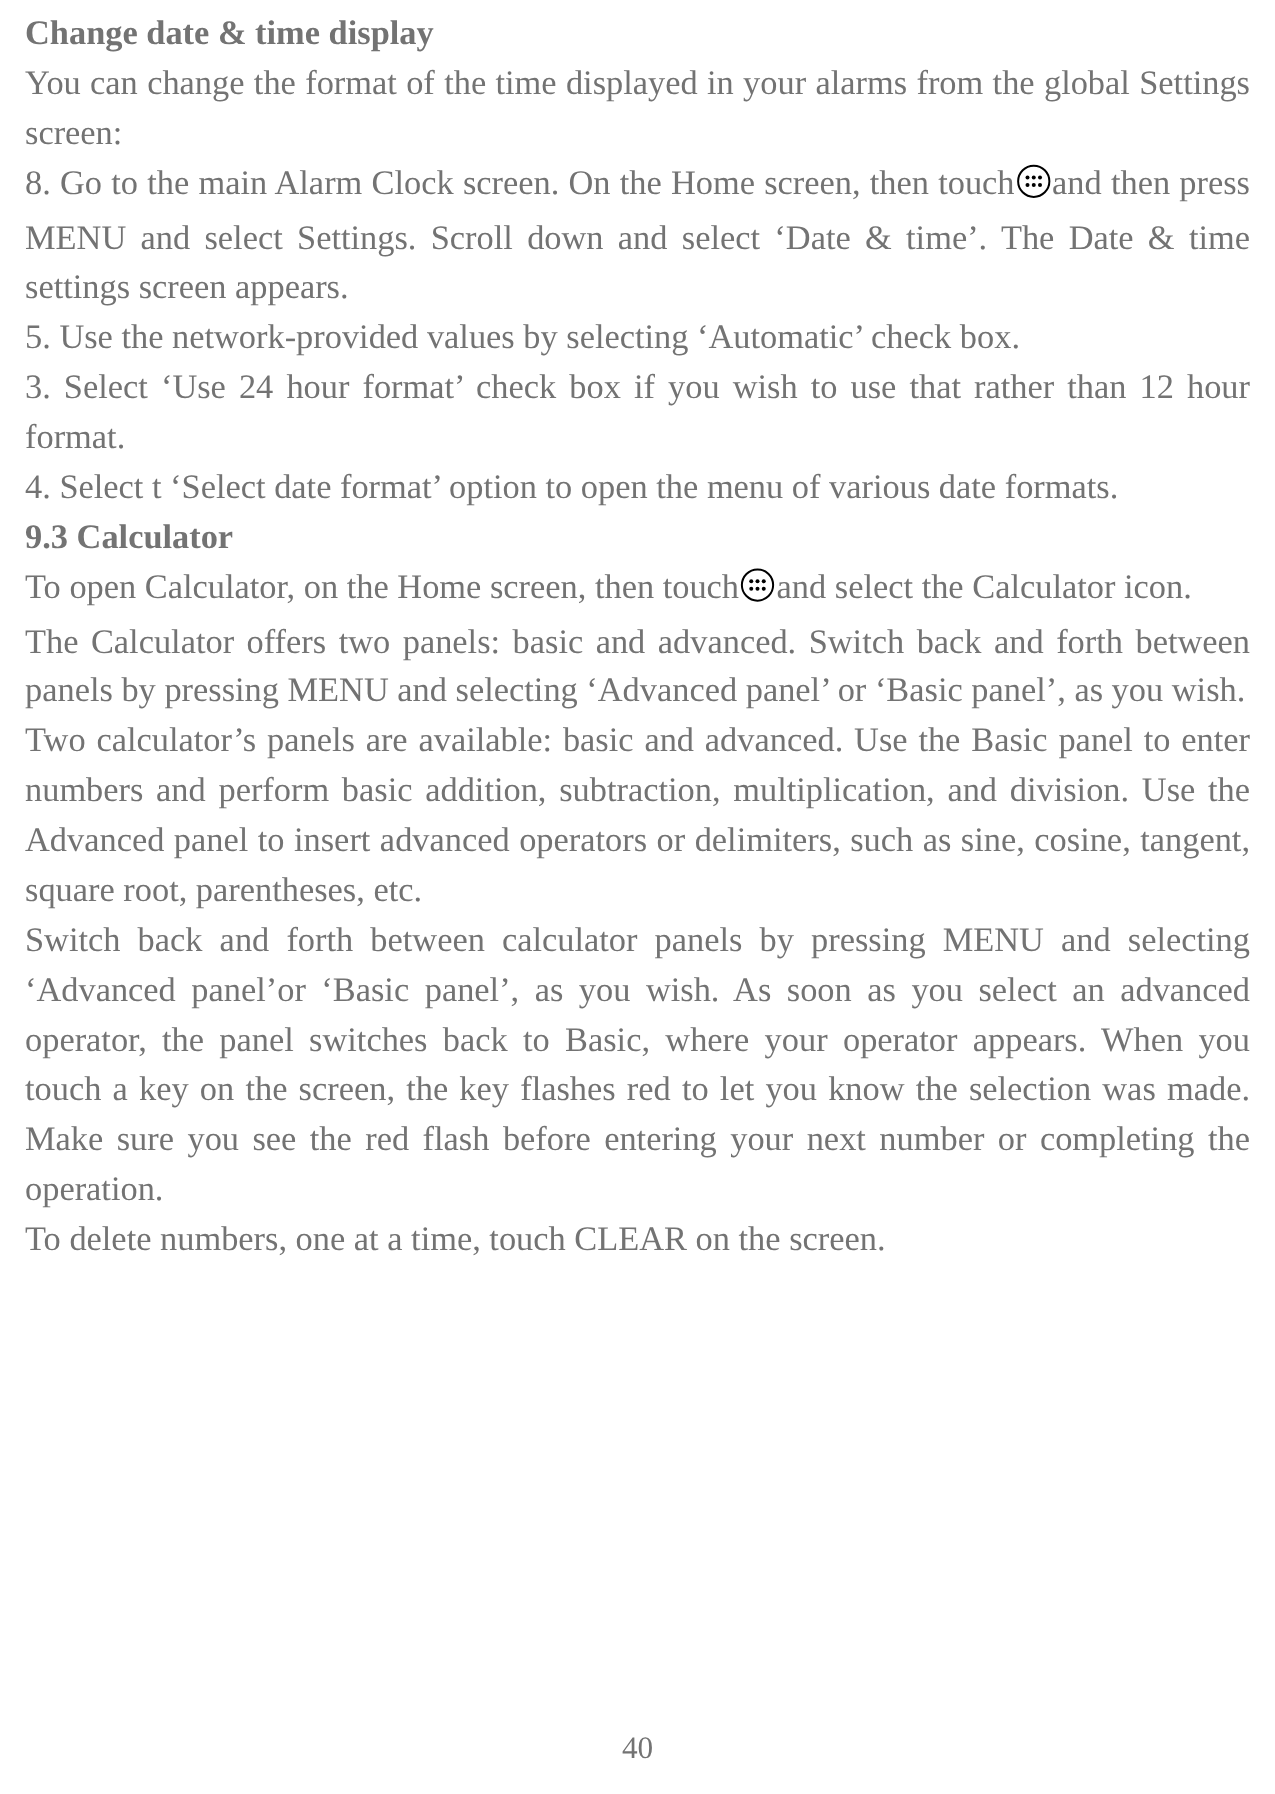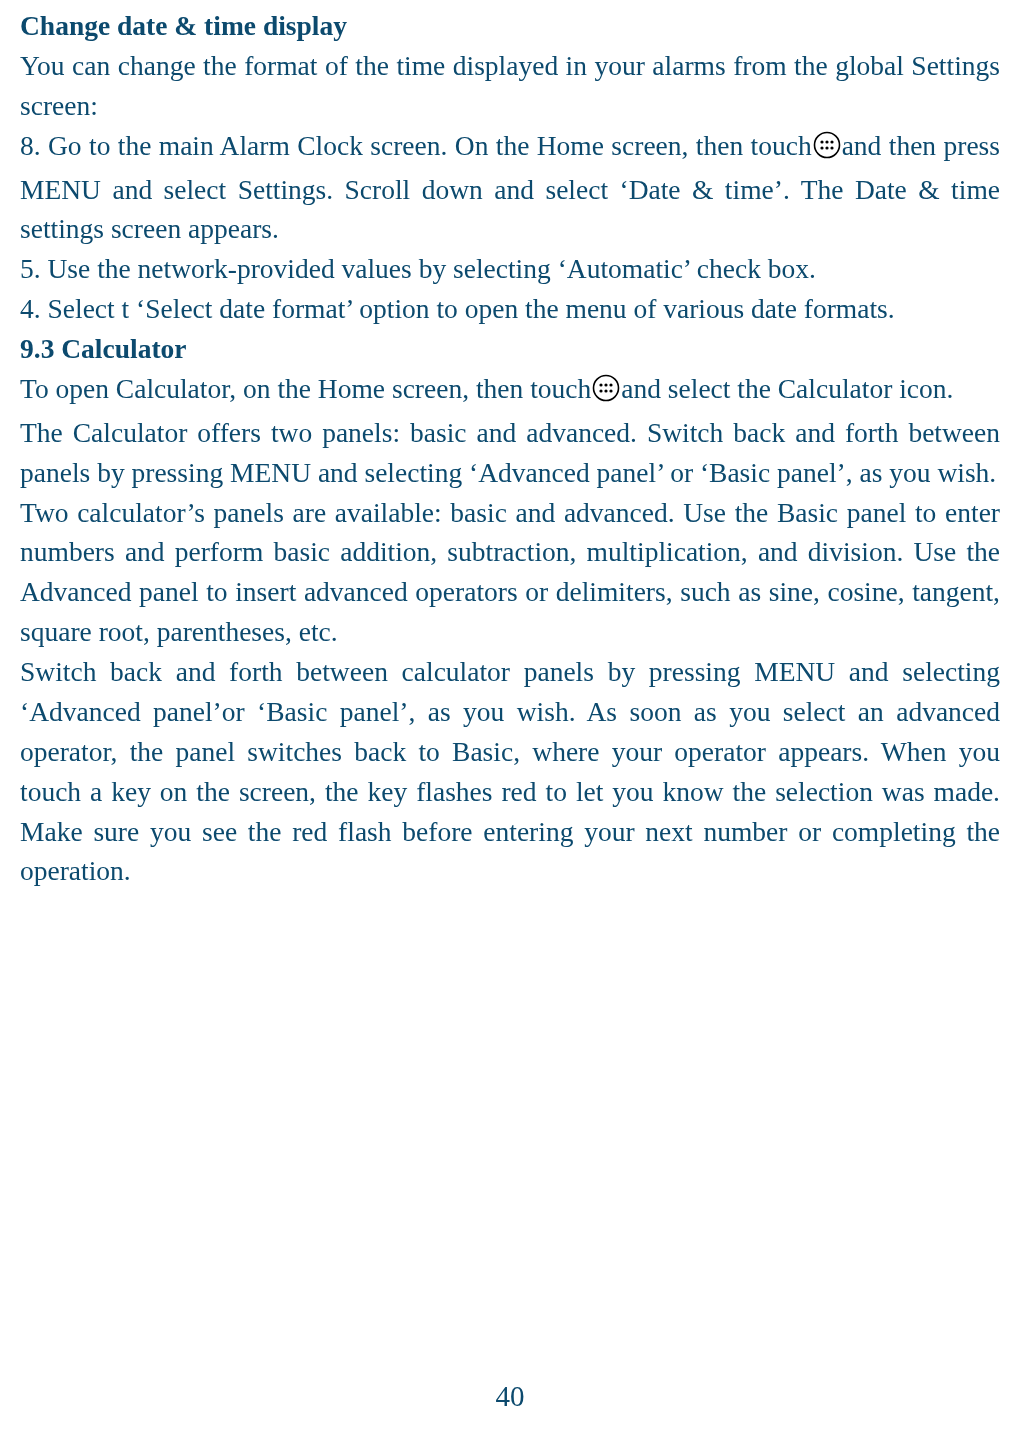--- a/index.html
+++ b/index.html
@@ -8,31 +8,31 @@
     background: #fff;
   }
   .page {
     width: 1020px;
     height: 1435px;
     box-sizing: border-box;
     padding: 6px 20px 1px 20px;
     font-family: "Times New Roman", Times, serif;
     font-size: 27.5px;
     line-height: 1.45;
-    color: #0c4a6e;
+    color: #737373;
     position: relative;
   }
   .bold { font-weight: bold; }
   .justify { text-align: justify; }
   .page-num {
     position: absolute;
     bottom: 18px;
     left: 0; right: 0;
     text-align: center;
-    font-size: 29px;
+    font-size: 25px;
   }
   .icon-apps {
     display: inline-block;
     vertical-align: -4px;
     margin: 0 1px;
   }
   p { margin: 0; }
 </style>
 </head>
 <body>
@@ -50,20 +50,21 @@
           <circle cx="14" cy="11" r="1.6"></circle>
           <circle cx="19" cy="11" r="1.6"></circle>
           <circle cx="9" cy="17" r="1.6"></circle>
           <circle cx="14" cy="17" r="1.6"></circle>
           <circle cx="19" cy="17" r="1.6"></circle>
         </svg></span><span>and then press MENU and select Settings. Scroll down and select ‘Date &amp; time’. The Date &amp; time settings screen appears.</span>
   </p>
 
   <p>5. Use the network-provided values by selecting ‘Automatic’ check box.</p>
 
+  <p class="justify">3. Select ‘Use 24 hour format’ check box if you wish to use that rather than 12 hour format.</p>
 
   <p>4. Select t ‘Select date format’ option to open the menu of various date formats.</p>
 
   <p class="bold">9.3 Calculator</p>
 
   <p class="justify">
     <span>To open Calculator, on the Home screen, then touch</span><span class="icon-apps"><svg width="28" height="28" viewBox="0 0 28 28">
           <circle cx="14" cy="14" r="12.5" fill="none" stroke="#000" stroke-width="1.6"></circle>
           <circle cx="9" cy="11" r="1.6"></circle>
           <circle cx="14" cy="11" r="1.6"></circle>
@@ -74,16 +75,17 @@
         </svg></span><span>and select the Calculator icon.</span>
   </p>
 
   <p class="justify">The Calculator offers two panels: basic and advanced. Switch back and forth between panels by pressing MENU and selecting ‘Advanced panel’ or ‘Basic panel’, as you wish.</p>
 
 
   <p class="justify">Two calculator’s panels are available: basic and advanced. Use the Basic panel to enter numbers and perform basic addition, subtraction, multiplication, and division. Use the Advanced panel to insert advanced operators or delimiters, such as sine, cosine, tangent, square root, parentheses, etc.</p>
 
   <p class="justify">Switch back and forth between calculator panels by pressing MENU and selecting ‘Advanced panel’or ‘Basic panel’, as you wish. As soon as you select an advanced operator, the panel switches back to Basic, where your operator appears. When you touch a key on the screen, the key flashes red to let you know the selection was made. Make sure you see the red flash before entering your next number or completing the operation.</p>
 
+  <p>To delete numbers, one at a time, touch CLEAR on the screen.</p>
 
 
   <div class="page-num">40</div>
 </div>
 
 </body></html>

